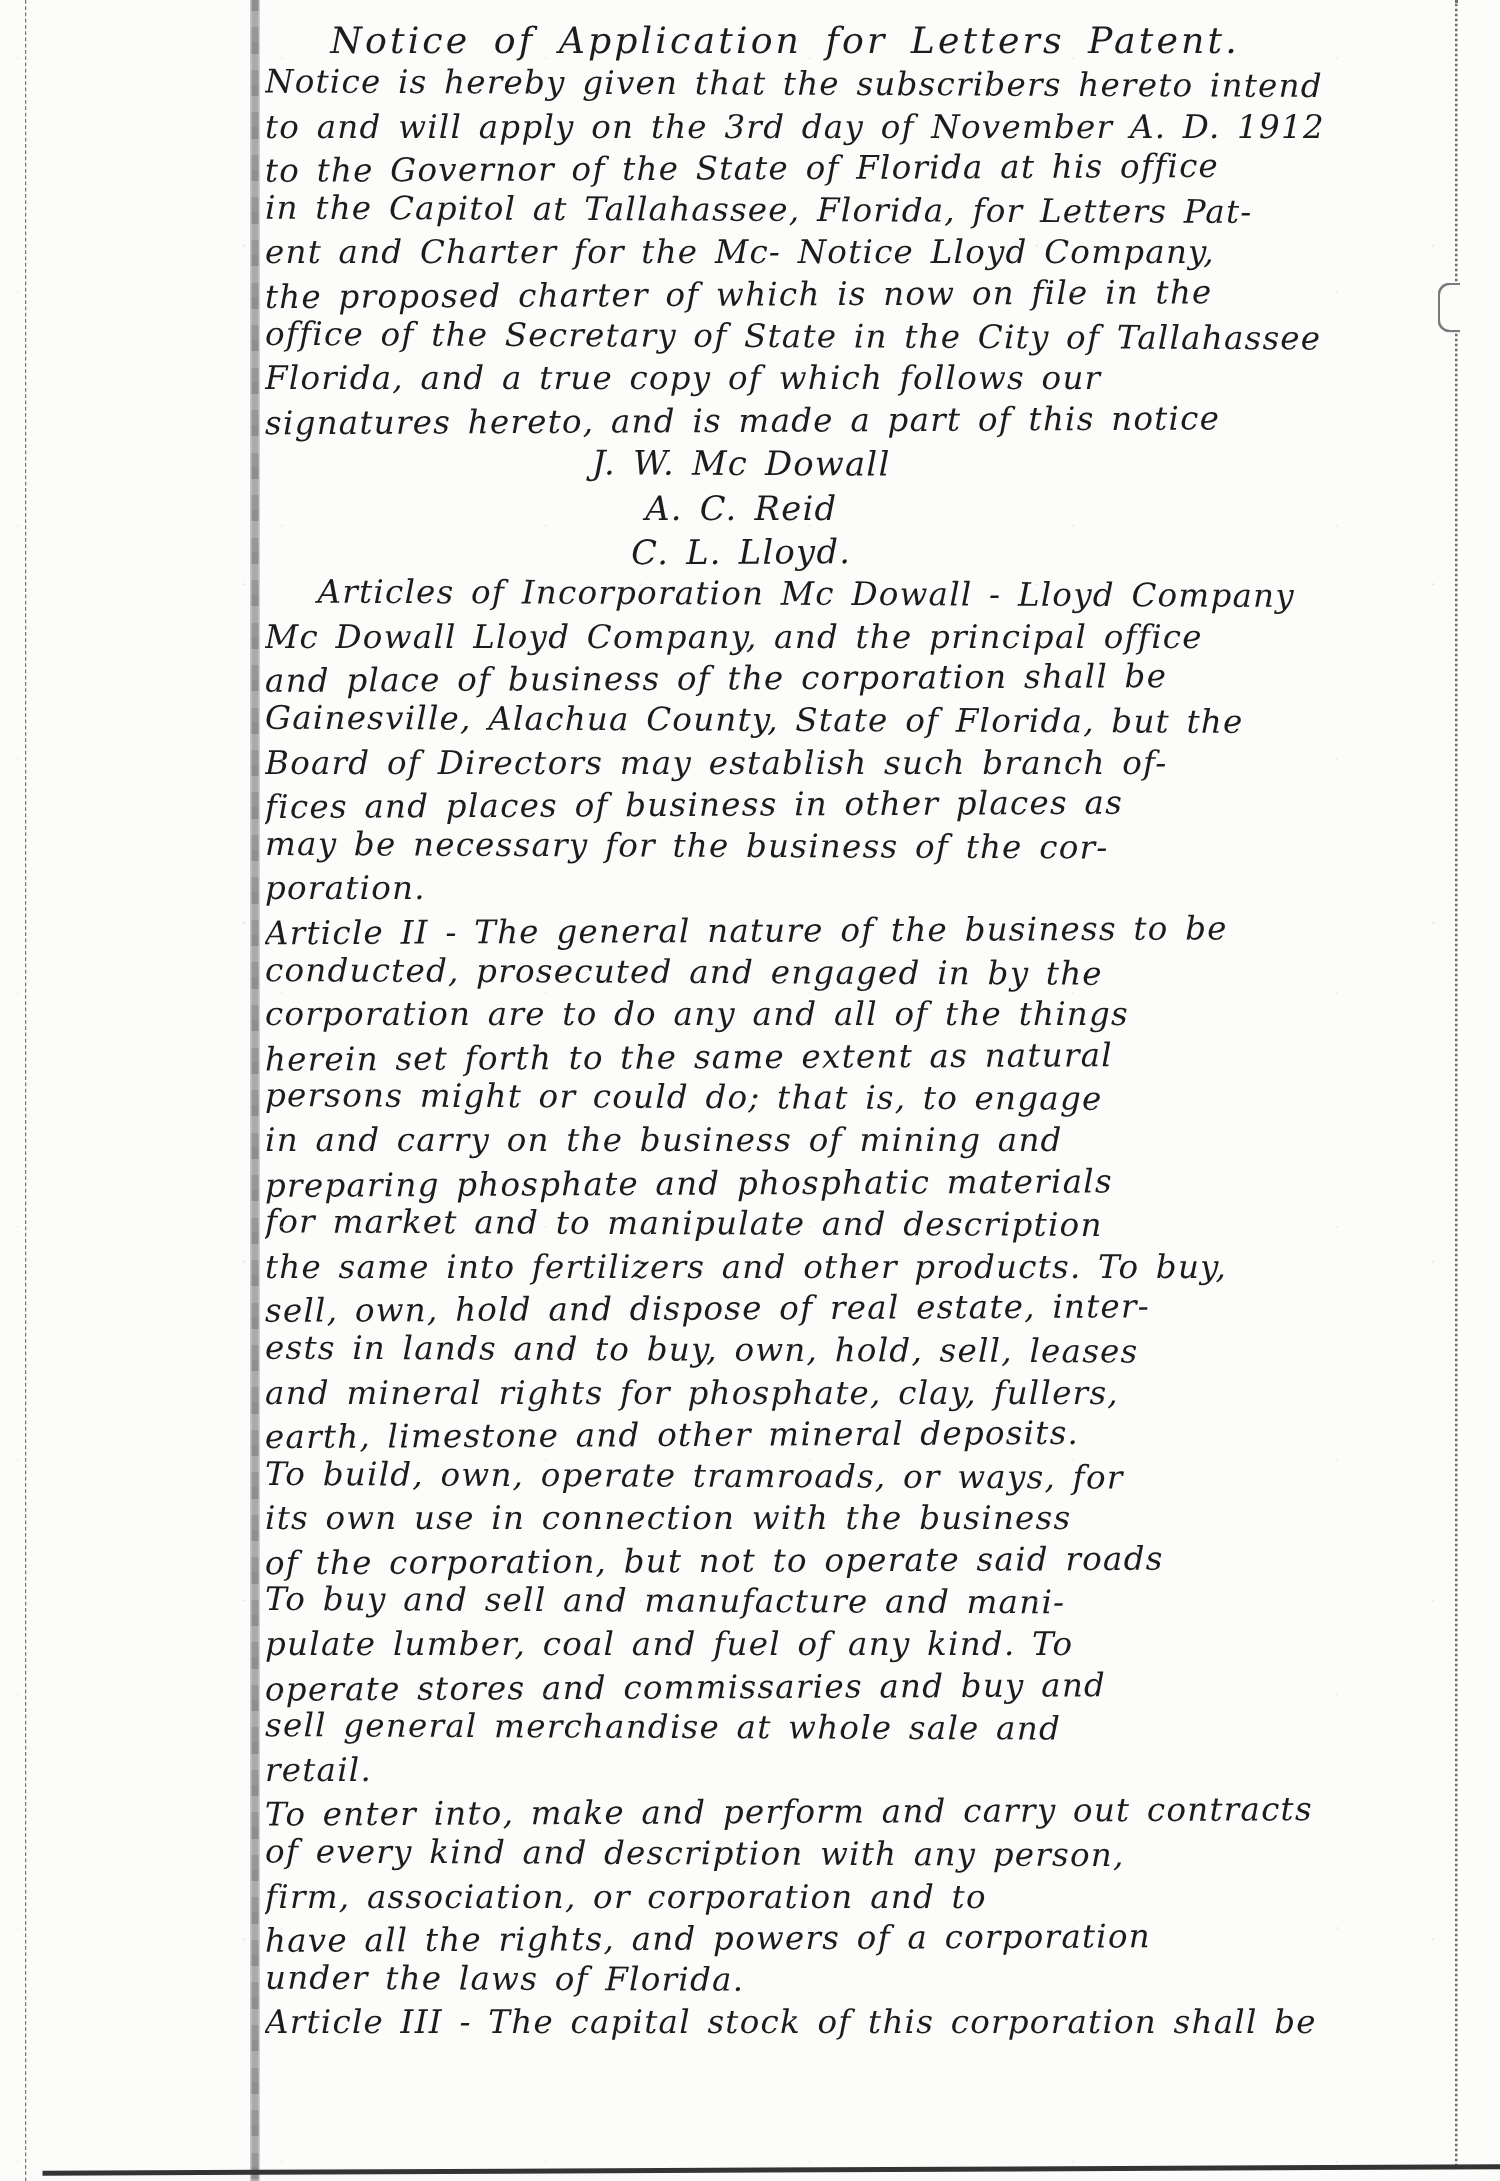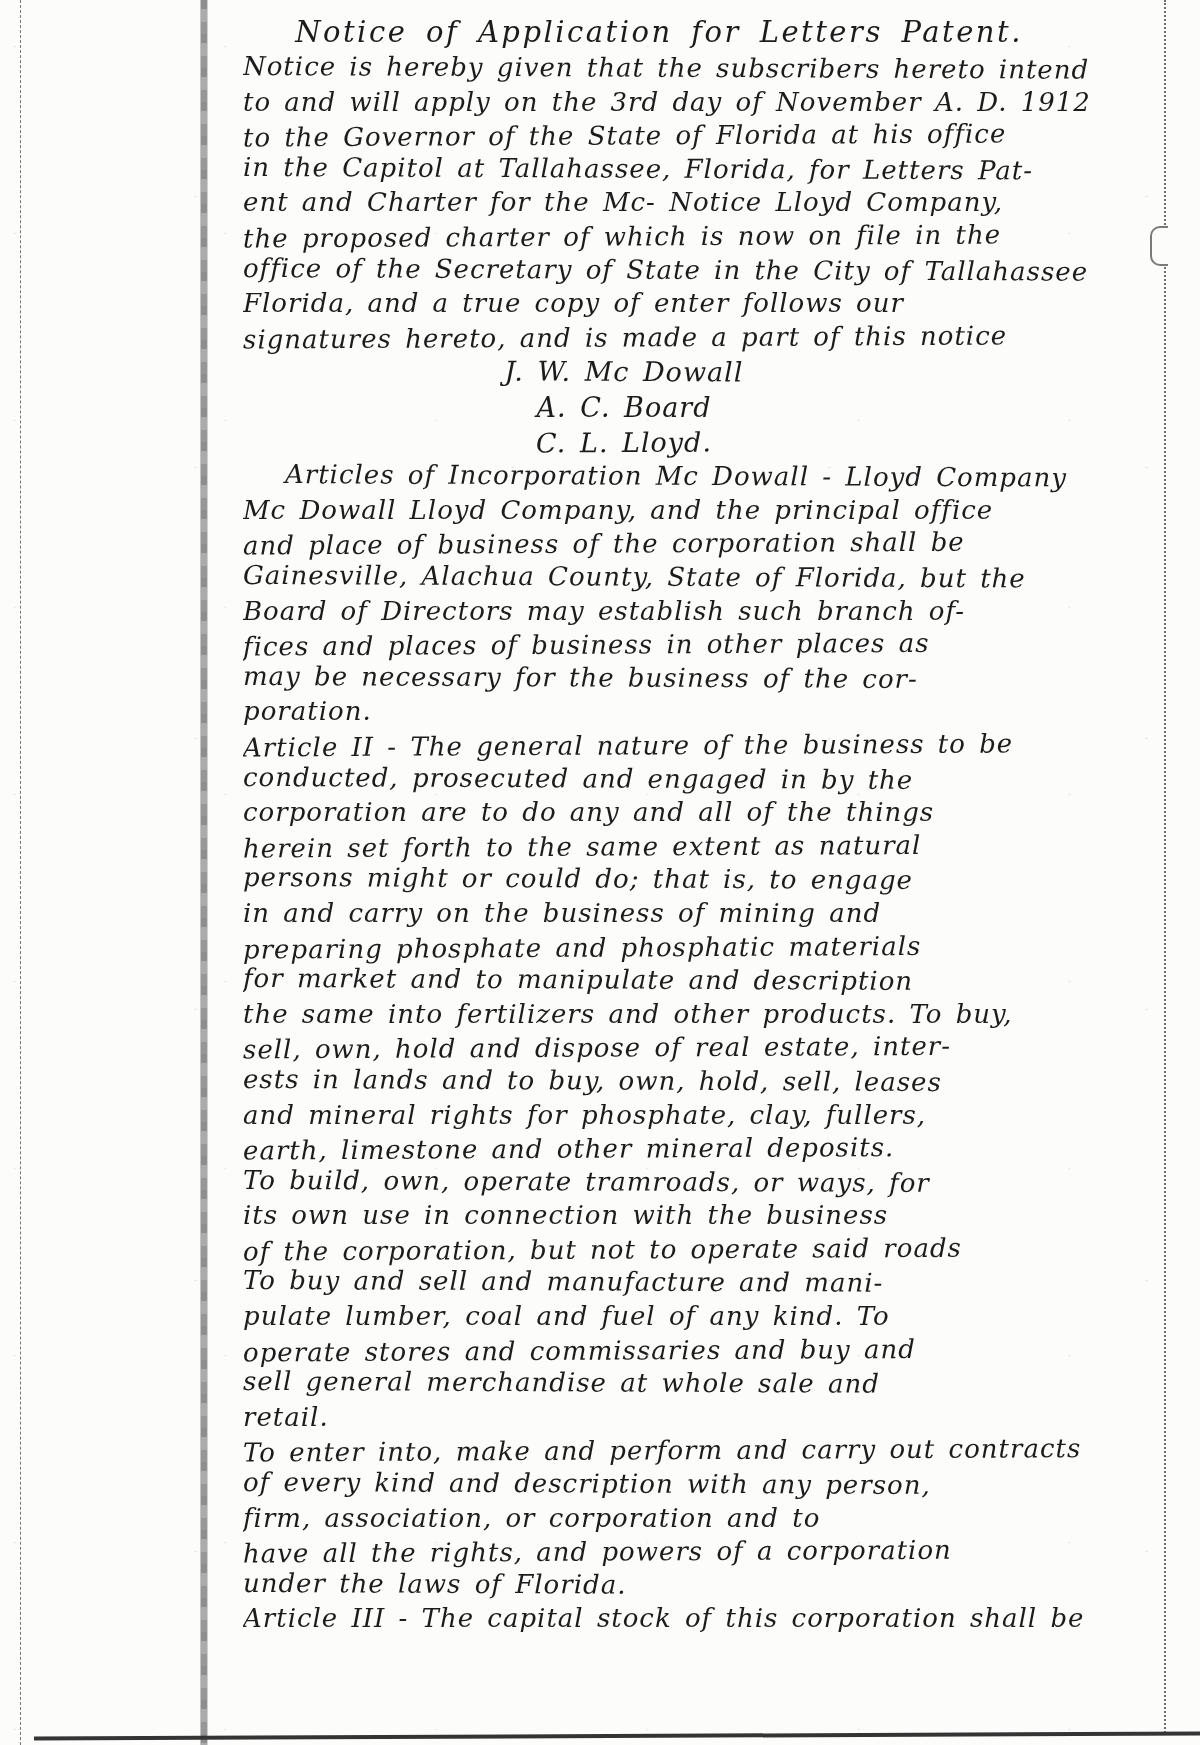--- a/index.html
+++ b/index.html
@@ -66,21 +66,20 @@
     background: #343434;
     transform: rotate(-0.25deg);
   }
   .content {
     position: absolute;
     left: 212px; top: 12px;
     width: 952px;
     color: #1c1c1c;
     font-style: italic;
     overflow: hidden;
-    margin-left: 31px;
   }
   .title {
     font-size: 29px;
     line-height: 40px;
     letter-spacing: 2.5px;
     word-spacing: 7px;
     text-align: center;
     padding-right: 120px;
     white-space: nowrap;
   }
@@ -115,27 +114,27 @@
     <div class="title">Notice of Application for Letters Patent.</div>
 
     <div class="notice-block">
         <div class="hw-line">Notice is hereby given that the subscribers hereto intend</div>
         <div class="hw-line">to and will apply on the 3rd day of November A. D. 1912</div>
         <div class="hw-line">to the Governor of the State of Florida at his office</div>
         <div class="hw-line">in the Capitol at Tallahassee, Florida, for Letters Pat-</div>
         <div class="hw-line">ent and Charter for the Mc- Notice Lloyd Company,</div>
         <div class="hw-line">the proposed charter of which is now on file in the</div>
         <div class="hw-line">office of the Secretary of State in the City of Tallahassee</div>
-        <div class="hw-line">Florida, and a true copy of enter follows our</div>
+        <div class="hw-line">Florida, and a true copy of which follows our</div>
         <div class="hw-line">signatures hereto, and is made a part of this notice</div>
       </div>
 
     <div class="sig-block">
         <div class="hw-line">J. W. Mc Dowall</div>
-        <div class="hw-line">A. C. Board</div>
+        <div class="hw-line">A. C. Reid</div>
         <div class="hw-line">C. L. Lloyd.</div>
       </div>
 
     <div class="articles">
         <div class="hw-line">Articles of Incorporation Mc Dowall - Lloyd Company</div>
         <div class="hw-line">Mc Dowall Lloyd Company, and the principal office</div>
         <div class="hw-line">and place of business of the corporation shall be</div>
         <div class="hw-line">Gainesville, Alachua County, State of Florida, but the</div>
         <div class="hw-line">Board of Directors may establish such branch of-</div>
         <div class="hw-line">fices and places of business in other places as</div>

